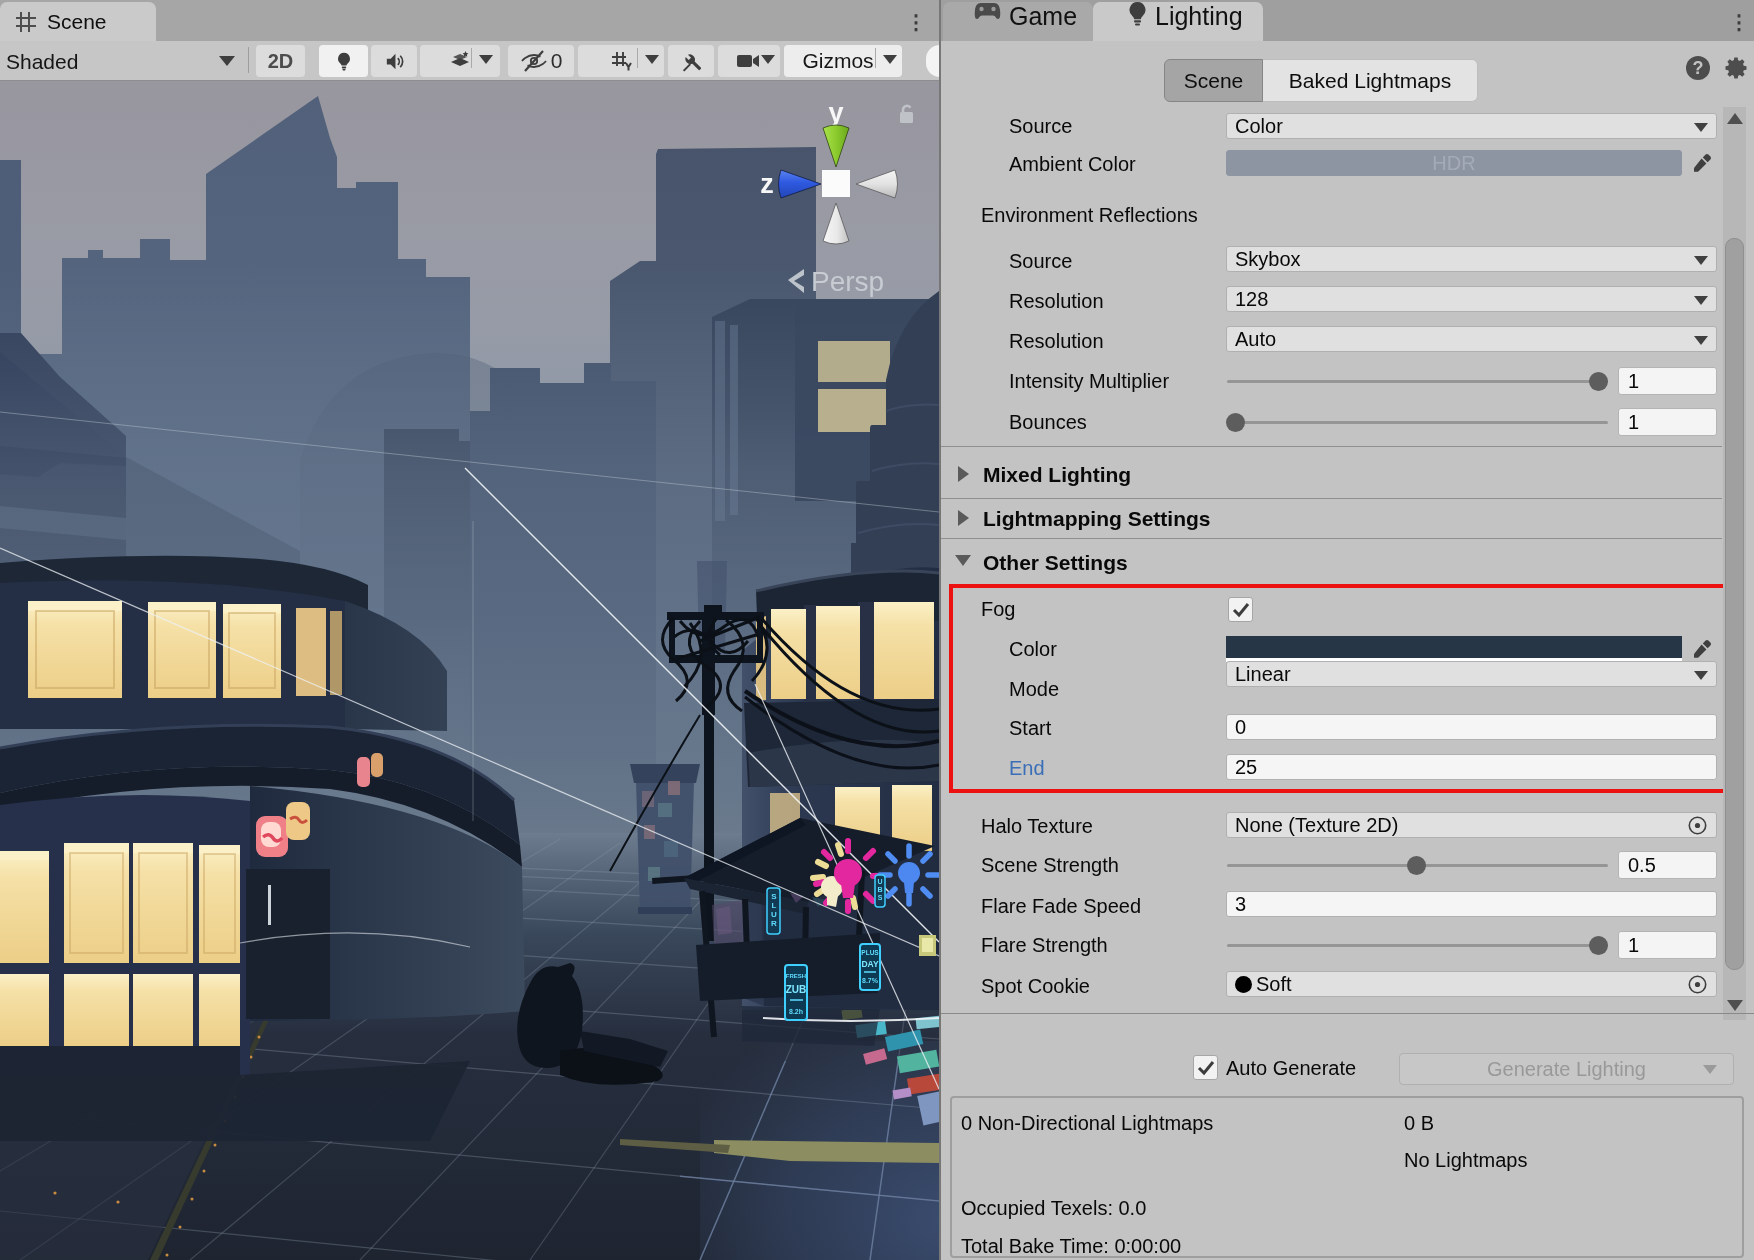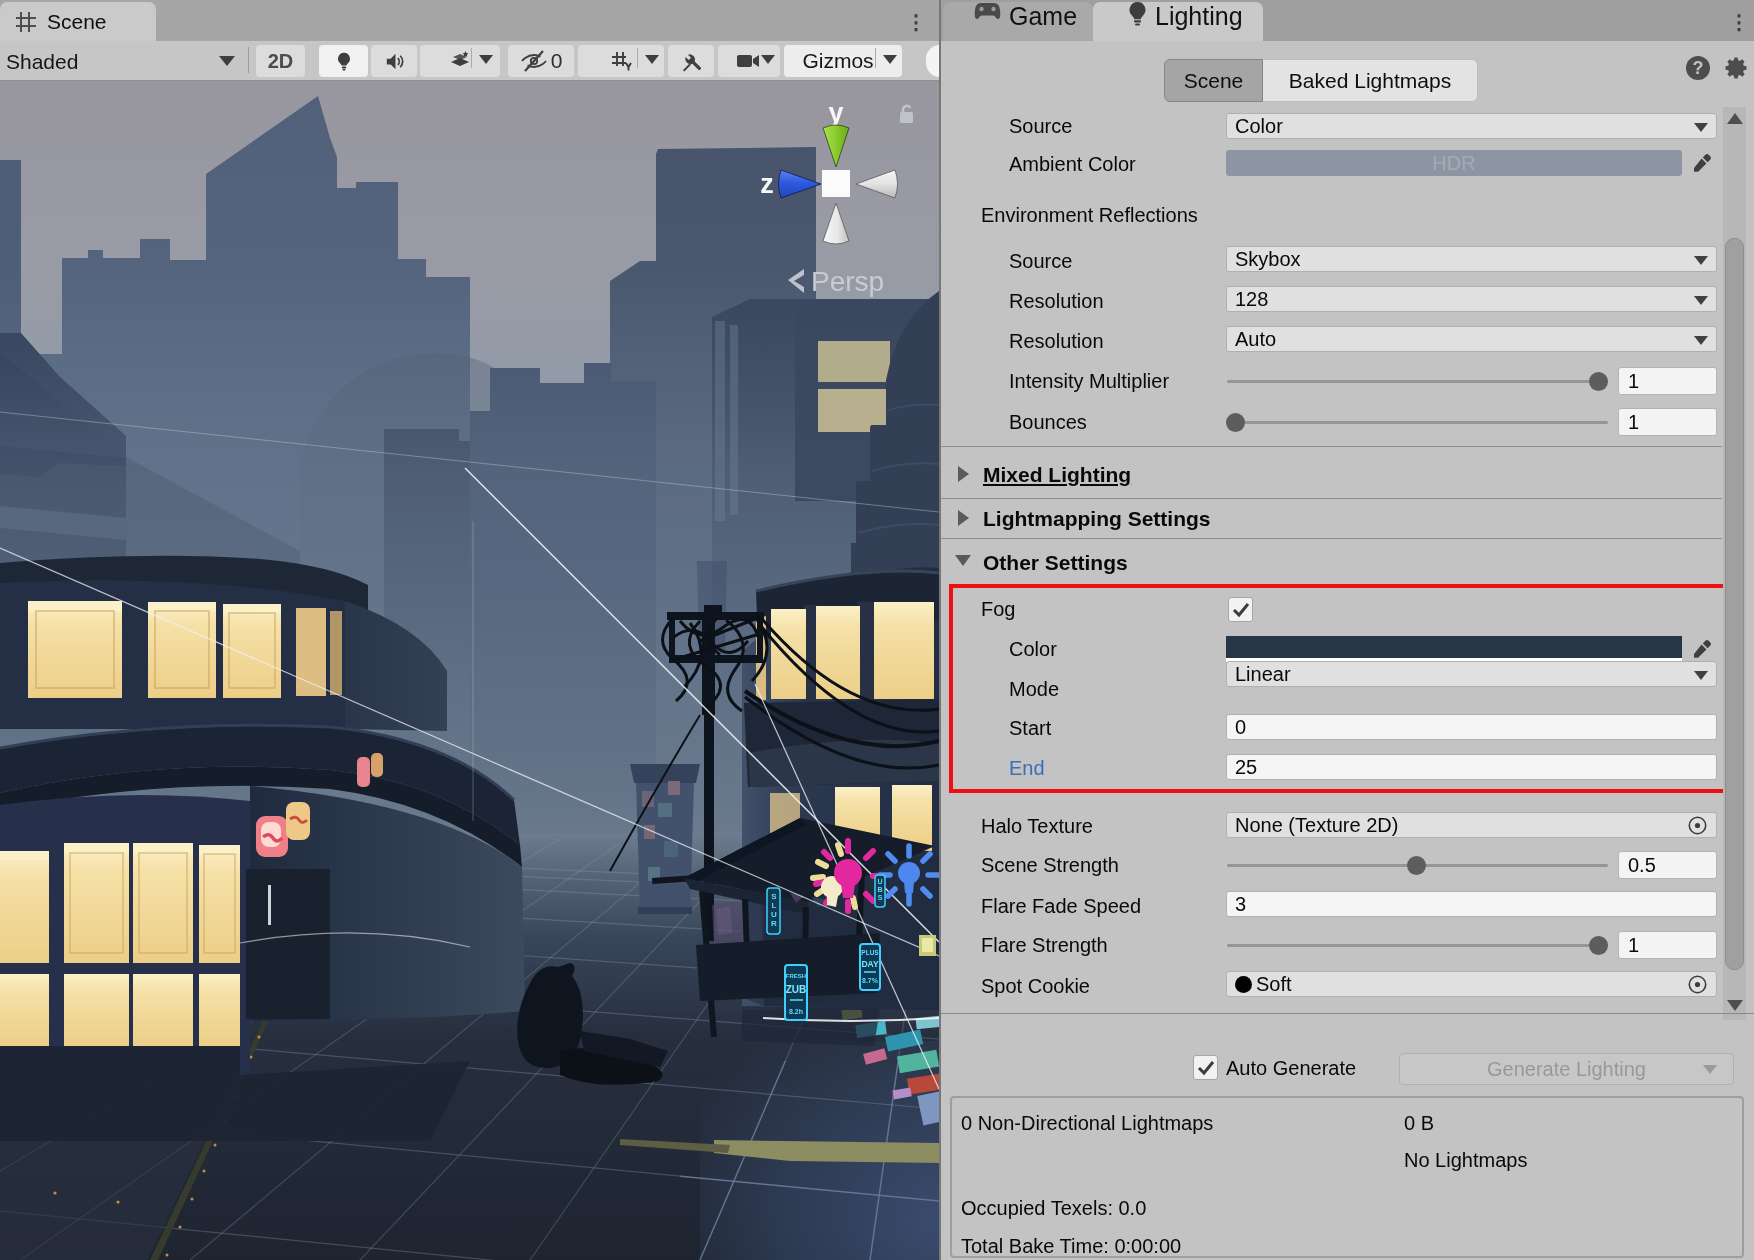--- a/index.html
+++ b/index.html
@@ -587,21 +587,21 @@
 <div class="slider-track" style="top:380px;"></div>
 <div class="slider-knob" style="left:1589px;top:372px;"></div>
 <div class="valbox" style="top:367px;">1</div>
 <div class="rowlabel" style="left:1009px;top:411px;">Bounces</div>
 <div class="slider-track" style="top:421px;"></div>
 <div class="slider-knob" style="left:1226px;top:413px;"></div>
 <div class="valbox" style="top:408px;">1</div>
 
 <div class="divline" style="top:446px;"></div>
 <div class="tri-r" style="top:466px;"></div>
-<div class="hdr" style="top:463px;text-decoration:underline;">Mixed Lighting</div>
+<div class="hdr" style="top:463px;">Mixed Lighting</div>
 <div class="divline" style="top:498px;"></div>
 <div class="tri-r" style="top:510px;"></div>
 <div class="hdr" style="top:507px;">Lightmapping Settings</div>
 <div class="divline" style="top:538px;"></div>
 <div class="tri-d" style="top:555px;"></div>
 <div class="hdr" style="top:551px;">Other Settings</div>
 
 <div class="rowlabel" style="left:981px;top:598px;">Fog</div>
 <div class="checkbox" style="left:1228px;top:597px;">
   <svg width="20" height="18" viewBox="0 0 20 18">

